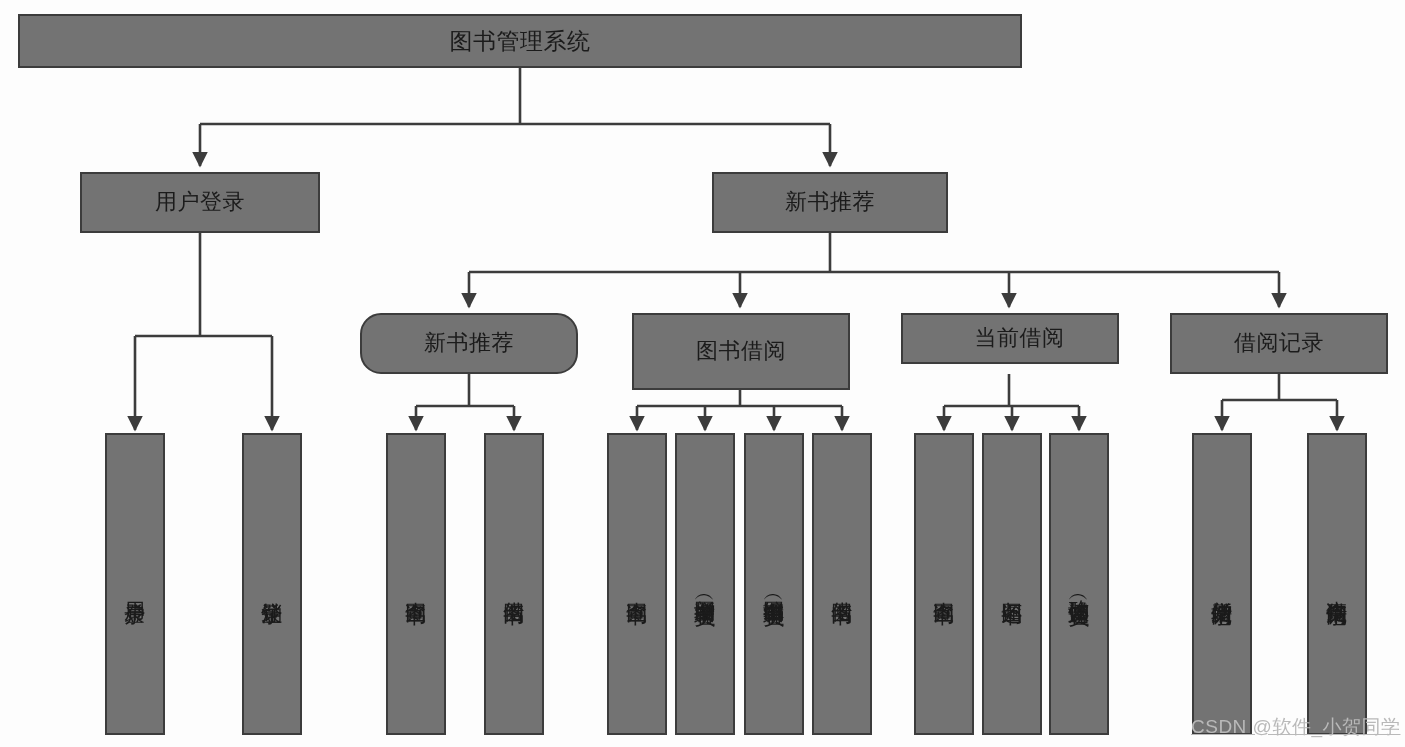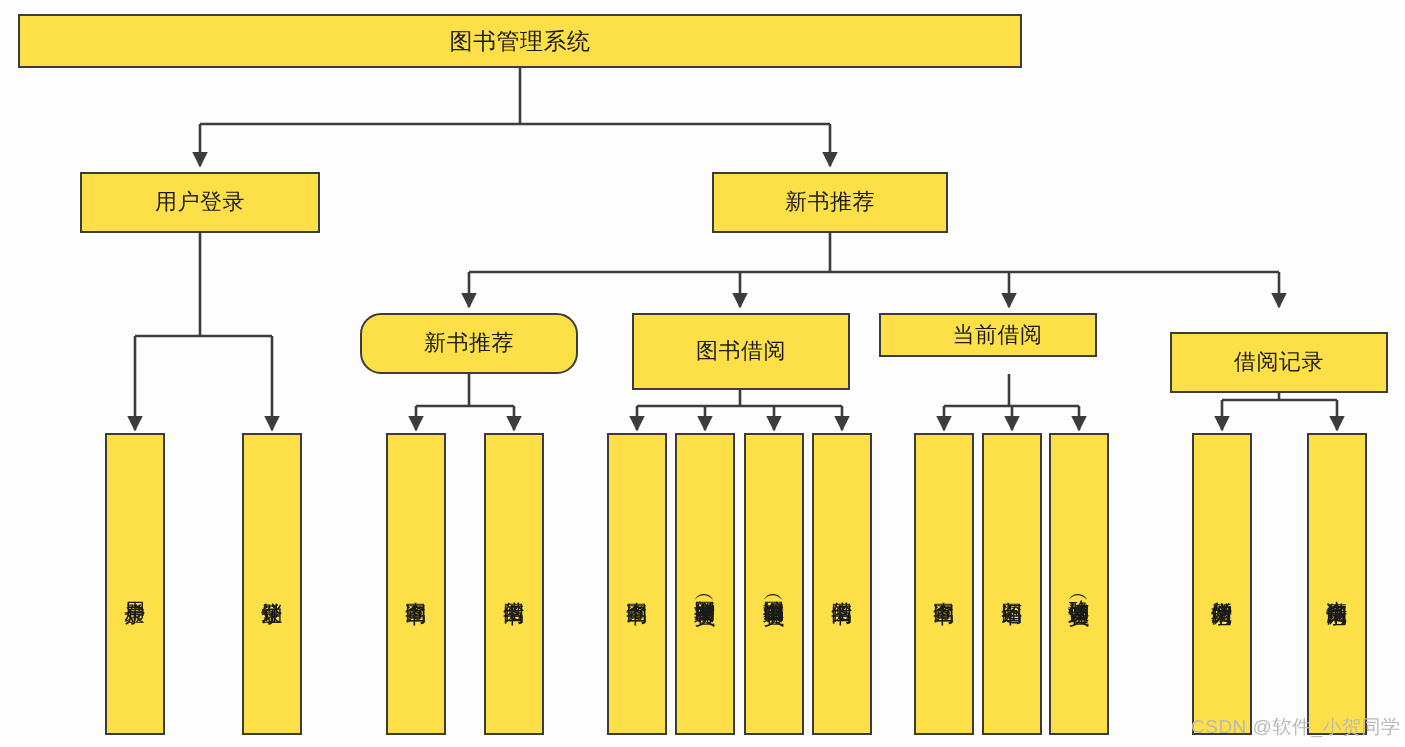--- a/index.html
+++ b/index.html
@@ -21,21 +21,21 @@
     position: absolute;
     left: 0;
     top: 0;
     width: 1405px;
     height: 747px;
     pointer-events: none;
   }
   .node {
     position: absolute;
     box-sizing: border-box;
-    background: #fde047;
+    background: #737373;
     border: 2.5px solid #3c3c3c;
     display: flex;
     align-items: center;
     justify-content: center;
     color: #1b1b1b;
     z-index: 2;
   }
   .node-label {
     display: block;
     text-align: center;
@@ -136,24 +136,24 @@
   <div class="node horiz" style="left:712px; top:172px; width:236px; height:61px;">
     <span class="node-label">新书推荐</span>
   </div>
 
   <div class="node horiz" style="left:360px; top:313px; width:218px; height:61px;border-radius:21px;">
     <span class="node-label">新书推荐</span>
   </div>
   <div class="node horiz" style="left:632px; top:313px; width:218px; height:77px;">
     <span class="node-label">图书借阅</span>
   </div>
-  <div class="node horiz" style="left:879px; top:313px; width:218px; height:44px;padding-left:19px;">
+  <div class="node horiz" style="left:901px; top:313px; width:218px; height:51px;padding-left:19px;">
     <span class="node-label">当前借阅</span>
   </div>
-  <div class="node horiz" style="left:1170px; top:313px; width:218px; height:61px;margin-top:19px;">
+  <div class="node horiz" style="left:1170px; top:313px; width:218px; height:61px;">
     <span class="node-label">借阅记录</span>
   </div>
 
   <div class="node leaf" style="left:105px; top:433px; width:60px; height:302px;">
     <span class="node-label">用户登录</span>
   </div>
   <div class="node leaf" style="left:242px; top:433px; width:60px; height:302px;">
     <span class="node-label">注销登录</span>
   </div>
 
@@ -187,15 +187,15 @@
     <span class="node-label">确认归还（管理员）</span>
   </div>
 
   <div class="node leaf" style="left:1192px; top:433px; width:60px; height:302px;">
     <span class="node-label">新增借阅记录</span>
   </div>
   <div class="node leaf" style="left:1307px; top:433px; width:60px; height:302px;">
     <span class="node-label">查询借阅记录</span>
   </div>
 
-  <div class="watermark" style="left:1191px; top:714px;">CSDN @软件_小贺同学</div>
+  <div class="watermark" style="left:1191px; top:714px;text-decoration:underline;">CSDN @软件_小贺同学</div>
 
 </div>
 
 </body></html>

